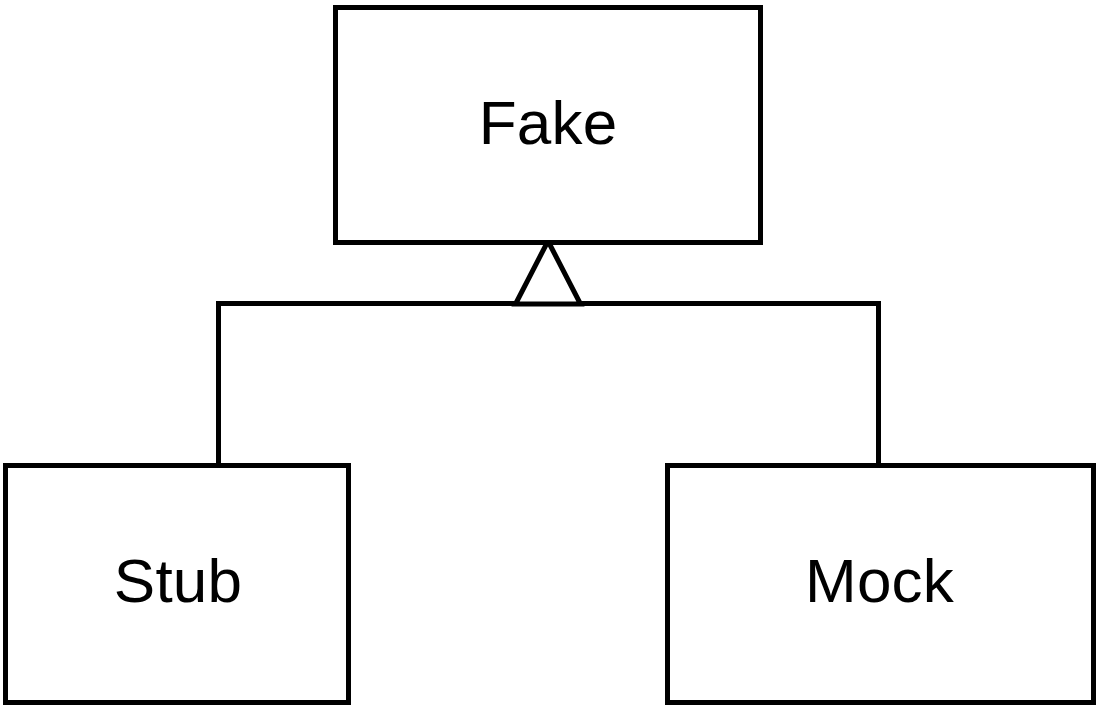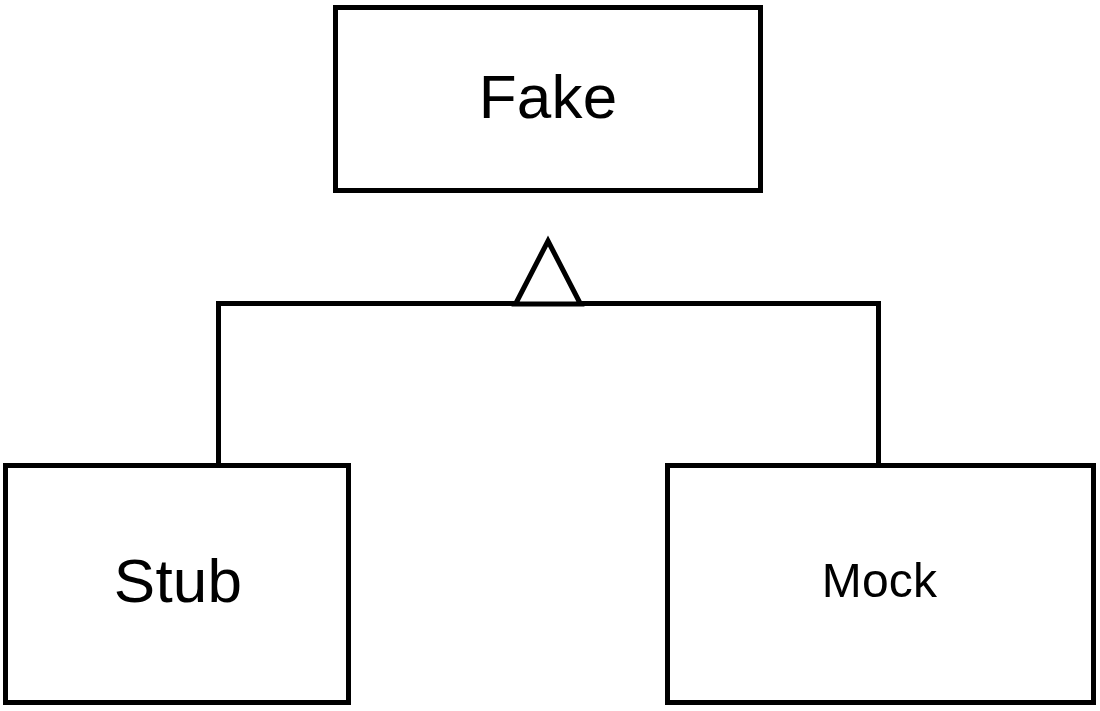--- a/index.html
+++ b/index.html
@@ -41,21 +41,21 @@
     color: #000000;
     line-height: 1;
     letter-spacing: 0.2px;
     white-space: nowrap;
   }
   
   #node-fake {
     left: 333px;
     top: 5px;
     width: 430px;
-    height: 188px;
+    height: 240px;
     border: 5px solid #000000;
     justify-content: center;
   }
   #node-fake .node-label {
     font-size: 62px;
     transform: translateY(-2px);
   }
   
   #node-stub {
     left: 3px;
@@ -70,21 +70,21 @@
   }
   
   #node-mock {
     left: 665px;
     top: 463px;
     width: 431px;
     height: 242px;
     border: 5px solid #000000;
   }
   #node-mock .node-label {
-    font-size: 48px;
+    font-size: 62px;
     transform: translate(-1px, -3px);
   }
 </style>
 </head>
 <body>
 
 <div id="diagram-canvas">
 
   <svg class="edge-layer" viewBox="0 0 1100 711" width="1100" height="711" xmlns="http://www.w3.org/2000/svg">
 

